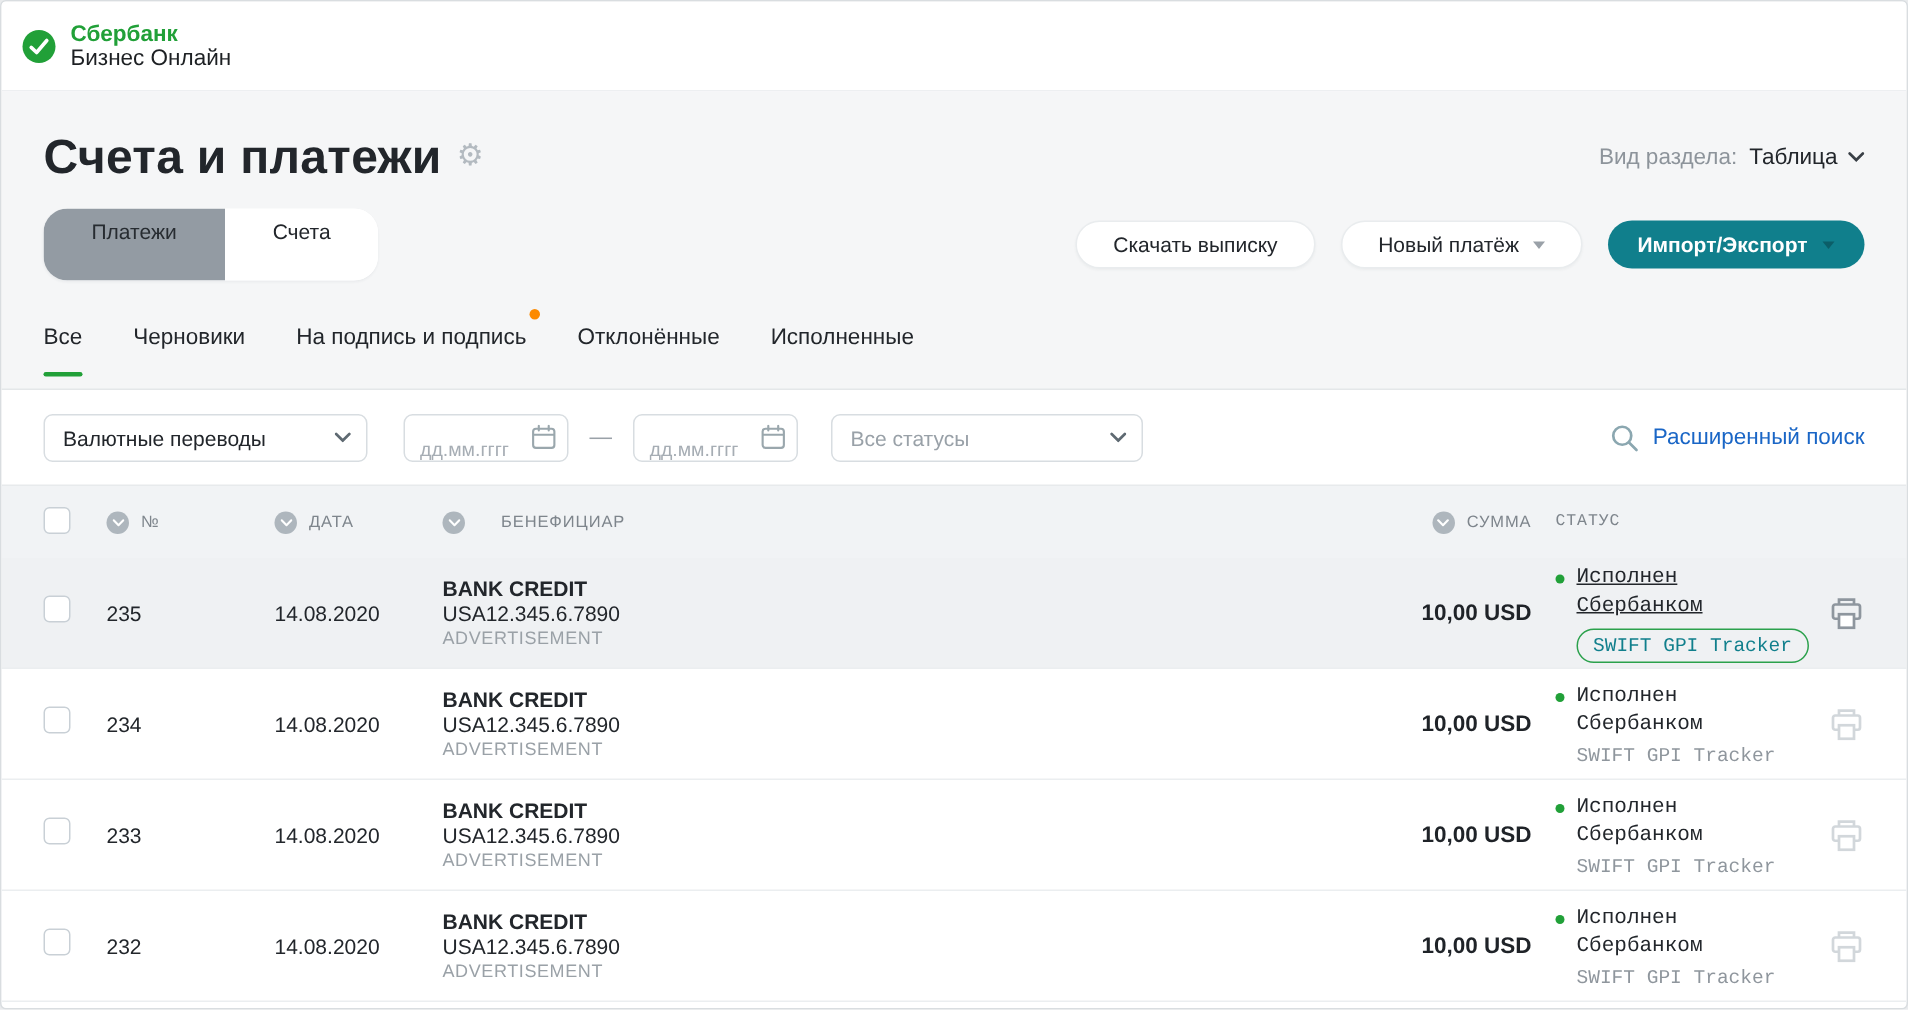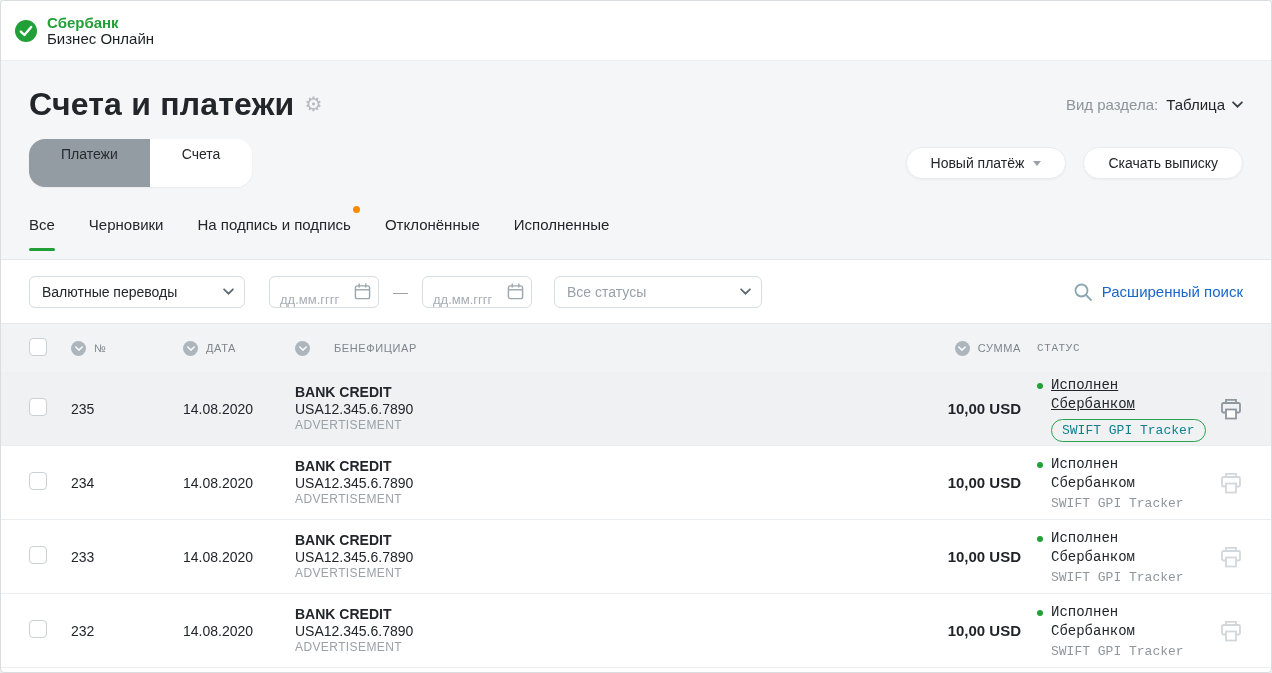--- a/index.html
+++ b/index.html
@@ -139,25 +139,29 @@
       </div>
     </div>
 
     <div class="controls-row">
       <div class="segmented">
         <div class="seg active">Платежи</div>
         <div class="seg idle">Счета</div>
       </div>
       <div class="actions">
         <button class="btn btn-white">
+          <span>Скачать выписку</span>
+        </button>
+        <button class="btn btn-white">
           <span>Новый платёж</span>
           <span class="tri"></span>
         </button>
-        <button class="btn btn-white">
-          <span>Скачать выписку</span>
+        <button class="btn btn-teal">
+          <span>Импорт/Экспорт</span>
+          <span class="tri"></span>
         </button>
       </div>
     </div>
 
     <div class="subtabs">
       <div class="subtab active">Все</div>
       <div class="subtab">Черновики</div>
       <div class="subtab">
         <span>На подпись и подпись</span>
         <span class="notif-dot"></span>

